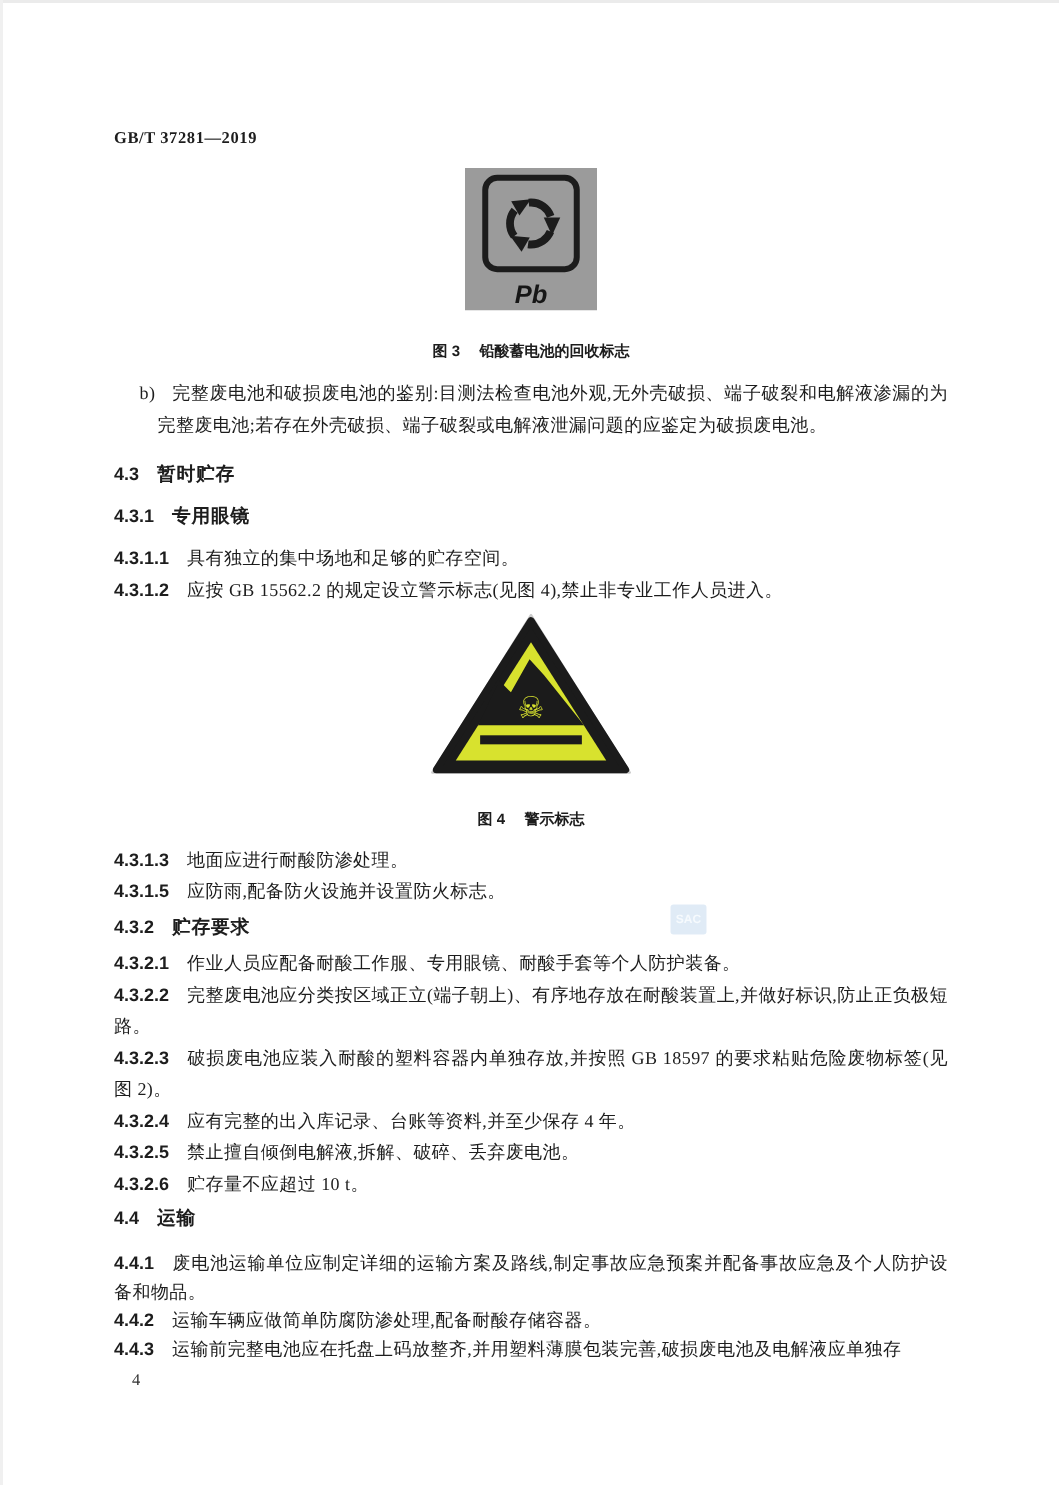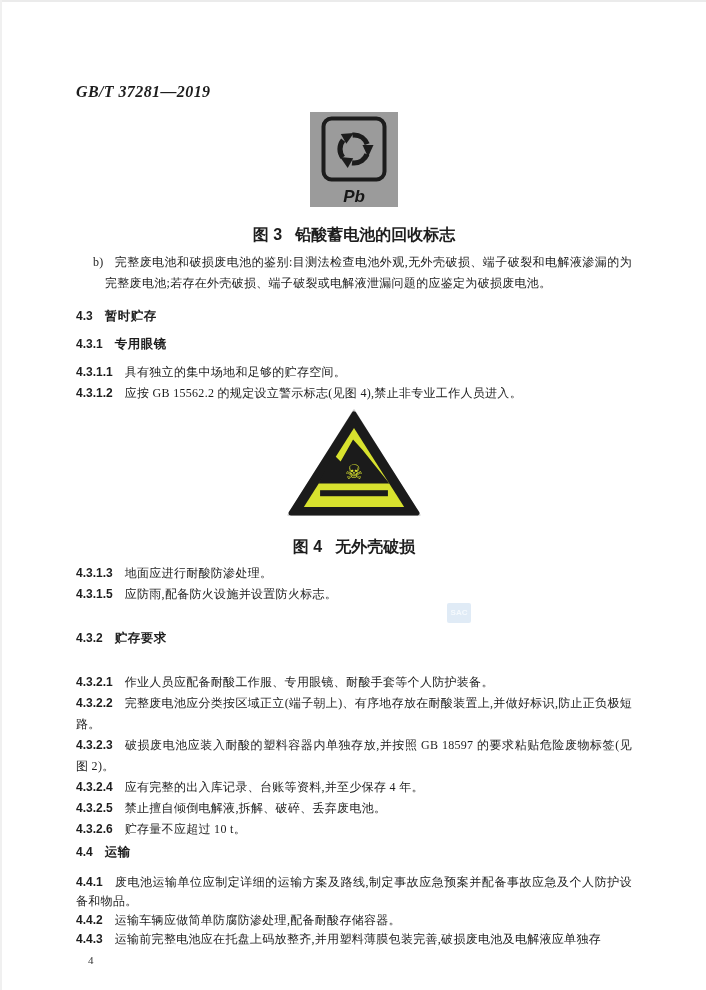--- a/index.html
+++ b/index.html
@@ -11,32 +11,31 @@
     font-family:"Liberation Serif","DejaVu Serif",serif;
     color:#1d1d1d;
   }
   .scan-edge-top{position:absolute;top:0;left:0;width:706px;height:2px;background:#e6e6e6;opacity:.8;}
   .scan-edge-left{position:absolute;top:0;left:0;width:2px;height:990px;background:#f0f0f0;}
   .content{
     position:absolute;left:76px;top:0;width:556px;
   }
   .doc-header{
     margin-top:84px;
-    font-size:16px;font-weight:bold;line-height:16px;
+    font-size:11px;font-weight:bold;line-height:16px;
     letter-spacing:.4px;
     font-family:"Liberation Serif","DejaVu Serif",serif;
-    font-style:italic;
   }
   .figure-wrap{text-align:center;font-style:italic;}
   .fig3-wrap{margin-top:12px;height:95px;}
   .fig4-wrap{margin-top:5px;height:107px;}
   .figure-caption{
     text-align:center;
     font-family:"Liberation Sans","DejaVu Sans",sans-serif;
-    font-weight:bold;font-size:16px;line-height:21px;
+    font-weight:bold;font-size:10px;line-height:21px;
   }
   .cap3{margin-top:17px;}
   .cap4{margin-top:20px;}
   .fig-label{margin-right:13px;}
   .hang{
     margin-top:7px;
     font-size:12px;line-height:21px;letter-spacing:.3px;
     text-align:justify;
     padding-left:29px;text-indent:-12px;
   }
@@ -52,21 +51,21 @@
     margin-right:12px;
     font-size:12px;
   }
   .heading{
     margin:0;
     font-family:"Liberation Sans","DejaVu Sans",sans-serif;
     font-weight:bold;font-size:12.5px;line-height:21px;
     letter-spacing:.5px;
   }
   .tight{line-height:19px;}
-  .mt2{margin-top:2px;}.mt5{margin-top:23px;}
+  .mt2{margin-top:2px;}.mt5{margin-top:3px;}
   .mt6{margin-top:6px;}.mt7{margin-top:7px;}.mt9{margin-top:9px;}
   .mt10{margin-top:10px;}
   .page-number{
     margin-top:4px;padding-left:12px;
     font-size:11px;line-height:15px;color:#333;
   }
   .watermark{
     position:absolute;left:447px;top:603px;width:24px;height:20px;
     background:#c7dcf0;opacity:.55;border-radius:2px;
     color:#eff6fd;font-family:"Liberation Sans","DejaVu Sans",sans-serif;
@@ -128,21 +127,21 @@
       <svg width="134" height="107" viewBox="0 0 140 112">
         <polygon points="70,1 139,111 1,111" fill="#ffffff" stroke="#cccccc" stroke-width="1.5" stroke-linejoin="round"></polygon>
         <polygon points="70,5 136,109 4,109" fill="#1b1b1b" stroke="#1b1b1b" stroke-width="5" stroke-linejoin="round"></polygon>
         <polygon points="70,20 122.5,102.5 17.5,102.5" fill="#d8e22e"></polygon>
         <polygon points="33,78 48,47 56,55 69,32 79,43 107,78" fill="#1b1b1b"></polygon>
         <text x="70" y="73" text-anchor="middle" font-family="DejaVu Sans, sans-serif" font-size="21" fill="#d8e22e">☠</text>
         <rect x="34.5" y="85" width="71" height="6.3" fill="#1b1b1b"></rect>
       </svg>
     </div>
     <div class="figure-caption cap4">
-      <span class="fig-label">图 4</span><span>无外壳破损</span>
+      <span class="fig-label">图 4</span><span>警示标志</span>
     </div>
 
     <p class="clause mt6">
       <span class="num">4.3.1.3</span><span>地面应进行耐酸防渗处理。</span>
     </p>
     <p class="clause">
       <span class="num">4.3.1.5</span><span>应防雨,配备防火设施并设置防火标志。</span>
     </p>
     <p class="heading mt5">
       <span class="num">4.3.2</span><span>贮存要求</span>

